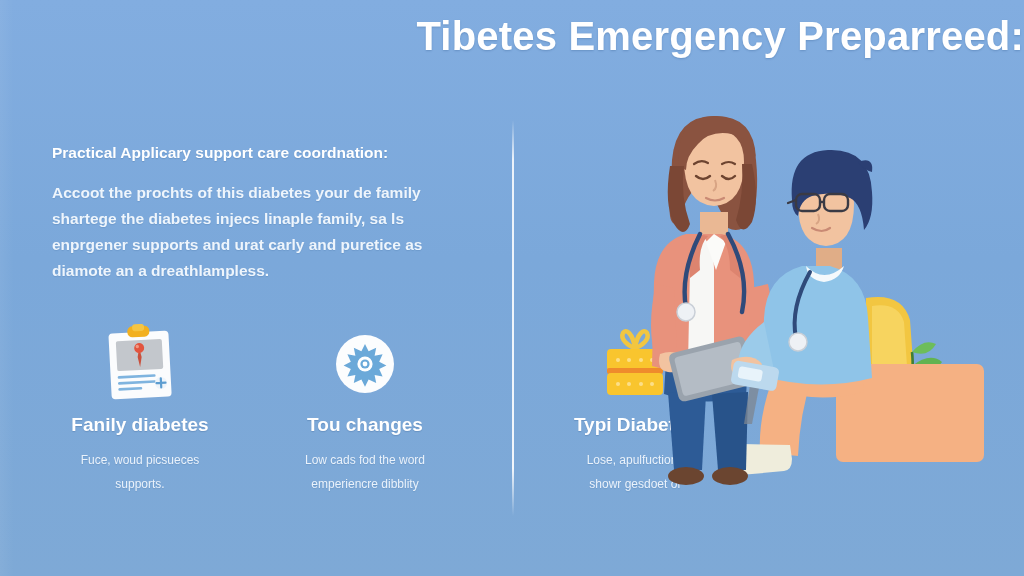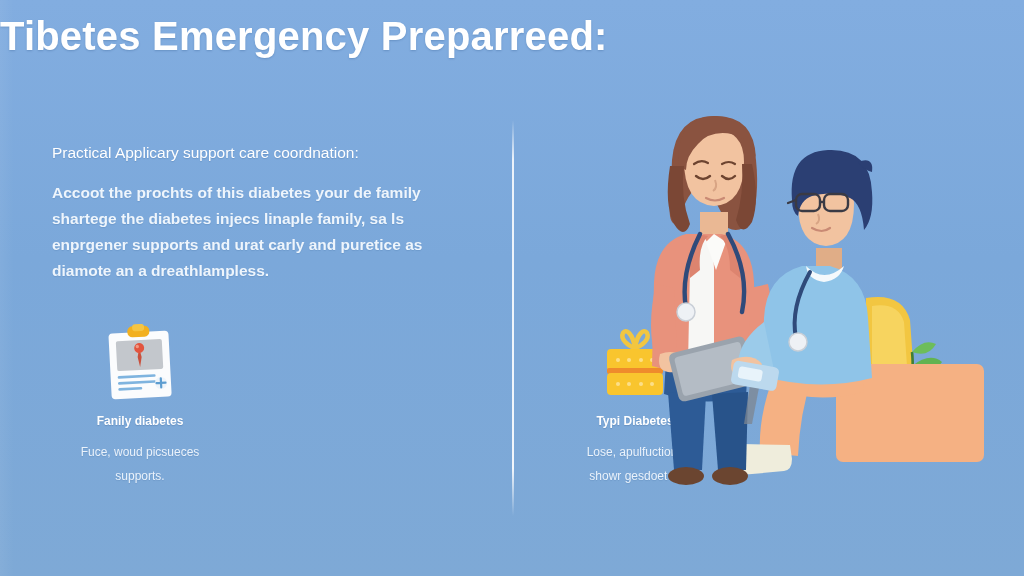--- a/index.html
+++ b/index.html
@@ -14,61 +14,61 @@
     width:1024px; height:576px;
     background:
       linear-gradient(90deg, rgba(255,255,255,0.055) 0px, rgba(255,255,255,0.0) 14px),
       linear-gradient(180deg, #82ade0 0%, #7ba8da 45%, #7ea9d6 100%);
     overflow:hidden;
   }
 
   
   .title {
     position:absolute; left:0; right:0; top:14px;
-    text-align:left;
+    text-align:right;
     font-size:40px; font-weight:bold;
     color:#ffffff;
     letter-spacing:0.2px;
     text-shadow:0 1px 2px rgba(40,80,130,0.28);
     white-space:nowrap;
   }
 
   
   .divider {
     position:absolute;
     left:512px; top:120px;
     width:1.6px; height:396px;
     background:linear-gradient(180deg, rgba(255,255,255,0.0) 0%, rgba(255,255,255,0.85) 10%, rgba(255,255,255,0.9) 88%, rgba(255,255,255,0.0) 100%);
   }
 
   
   .lead-head {
     position:absolute; left:52px; top:144px; width:430px;
-    font-size:15.5px; font-weight:normal; color:#ffffff;
+    font-size:15.5px; font-weight:bold; color:#ffffff;
     text-shadow:0 1px 1px rgba(40,80,130,0.22);
     white-space:nowrap;
   }
   .lead-body {
     position:absolute; left:52px; top:180px; width:420px;
     font-size:15.5px; line-height:26px;
     color:#eef5fc;
     text-shadow:0 1px 1px rgba(40,80,130,0.16);
   }
   .lead-body div { white-space:nowrap;font-weight:bold; }
 
   
   .features { position:absolute; left:0; top:322px; width:1024px; height:210px; }
   .feat { position:absolute; width:230px; text-align:center; }
   .feat.c0 { left:25px; }
   .feat.c1 { left:250px; }
   .feat.c2 { left:520px; }
   .feat-icon { height:84px; display:flex; align-items:center; justify-content:center; }
   .feat-title {
     margin-top:8px;
-    font-size:12px; font-weight:bold; color:#ffffff;
+    font-size:19px; font-weight:bold; color:#ffffff;
     text-shadow:0 1px 1px rgba(40,80,130,0.25);
     white-space:nowrap;
   }
   .feat-desc {
     margin-top:12px;
     font-size:12px; line-height:24px; color:#eaf2fb;
     text-shadow:0 1px 1px rgba(40,80,130,0.16);
   }
   .feat-desc div { white-space:nowrap; }
 
@@ -114,20 +114,38 @@
           </g>
         </svg>
       </div>
       <div class="feat-title">Fanily diabetes</div>
       <div class="feat-desc">
         <div>Fuce, woud picsueces</div>
         <div>supports.</div>
       </div>
     </div>
 
+    <div class="feat c1">
+      <div class="feat-icon">
+        <svg width="60" height="60" viewBox="0 0 60 60">
+          <circle cx="30" cy="30" r="29" fill="#fcfdfe"></circle>
+          <g fill="#6ba9d9">
+            <path d="M30 10 l3.6 7.2 7.6 -3.4 -1.6 8 8 -1.6 -3.4 7.6 7.2 3.6 -7.2 3.6 3.4 7.6 -8 -1.6 1.6 8 -7.6 -3.4 -3.6 7.2 -3.6 -7.2 -7.6 3.4 1.6 -8 -8 1.6 3.4 -7.6 -7.2 -3.6 7.2 -3.6 -3.4 -7.6 8 1.6 -1.6 -8 7.6 3.4 z"></path>
+          </g>
+          <circle cx="30" cy="30" r="7.6" fill="#ffffff"></circle>
+          <circle cx="30" cy="30" r="4.6" fill="#6ba9d9"></circle>
+          <circle cx="30" cy="30" r="2.4" fill="#ffffff"></circle>
+        </svg>
+      </div>
+      <div class="feat-title">Tou changes</div>
+      <div class="feat-desc">
+        <div>Low cads fod the word</div>
+        <div>emperiencre dibblity</div>
+      </div>
+    </div>
 
     <div class="feat c2">
       <div class="feat-icon">
         <svg width="78" height="80" viewBox="0 0 78 80">
           <path d="M39 24 C32 22 24 15 27 9 C30 4 37 10 39 24 Z" fill="none" stroke="#f2c641" stroke-width="4.5" stroke-linejoin="round"></path>
           <path d="M39 24 C46 22 54 15 51 9 C48 4 41 10 39 24 Z" fill="none" stroke="#f2c641" stroke-width="4.5" stroke-linejoin="round"></path>
           <rect x="11" y="25" width="56" height="22" rx="4" fill="#f9c52e"></rect>
           <rect x="11" y="44" width="56" height="6" rx="2" fill="#ef8b2c"></rect>
           <rect x="11" y="49" width="56" height="22" rx="4" fill="#f9c52e"></rect>
           <g fill="#fde49a" opacity="0.85">

